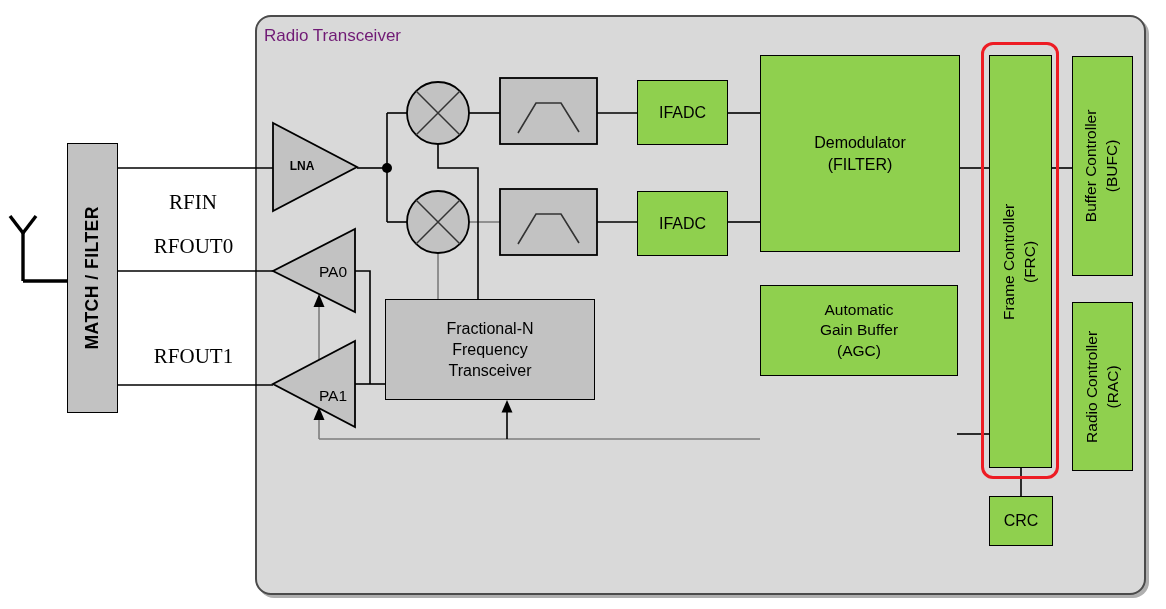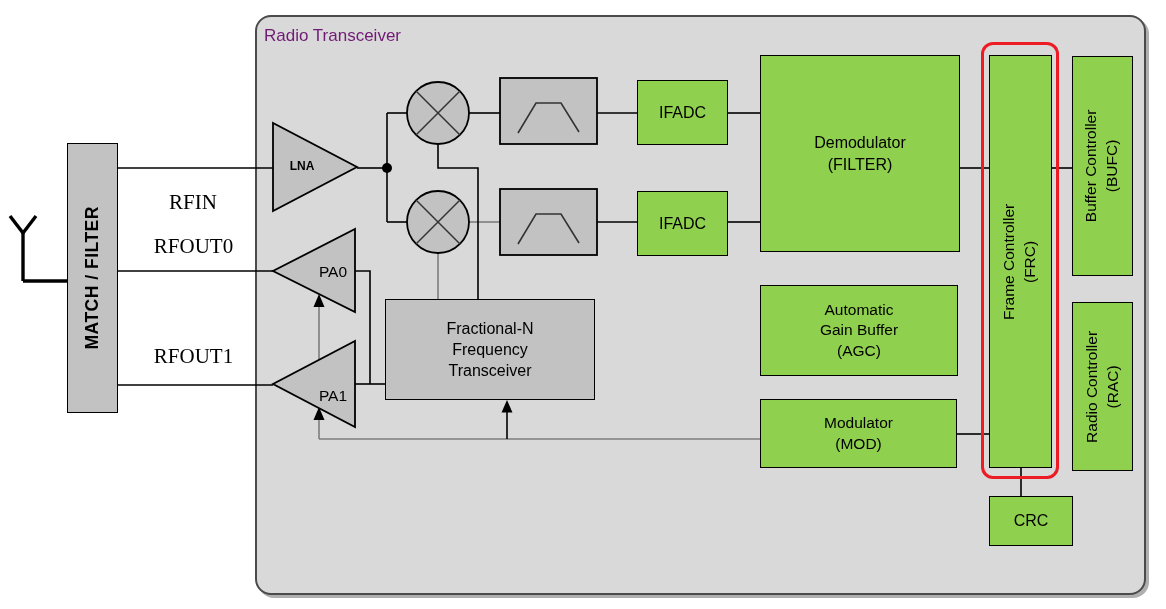--- a/index.html
+++ b/index.html
@@ -147,24 +147,20 @@
     <div>Demodulator</div>
     <div>(FILTER)</div>
   </div>
 
   <div class="abs block green" style="left:760px;top:285px;width:198px;height:91px;">
     <div>Automatic</div>
     <div>Gain Buffer</div>
     <div>(AGC)</div>
   </div>
 
-  <div class="abs block green" style="left:760px;top:399px;width:197px;height:69px;">
-    <div>Modulator</div>
-    <div>(MOD)</div>
-  </div>
 
   <div class="abs vblock green" style="left:989px;top:55px;width:63px;height:413px;">
     <div class="vtext">
       <div>Frame Controller</div>
       <div>(FRC)</div>
     </div>
   </div>
   <div class="abs red-ring"></div>
 
   <div class="abs vblock green" style="left:1072px;top:56px;width:61px;height:220px;">
@@ -174,17 +170,17 @@
     </div>
   </div>
 
   <div class="abs vblock green" style="left:1072px;top:302px;width:61px;height:169px;">
     <div class="vtext">
       <div>Radio Controller</div>
       <div>(RAC)</div>
     </div>
   </div>
 
-  <div class="abs block green" style="left:989px;top:496px;width:84px;height:50px;font-size:16px;">
+  <div class="abs block green" style="left:989px;top:496px;width:64px;height:50px;font-size:16px;">
     <div>CRC</div>
   </div>
 
 </div>
 
 </body></html>

